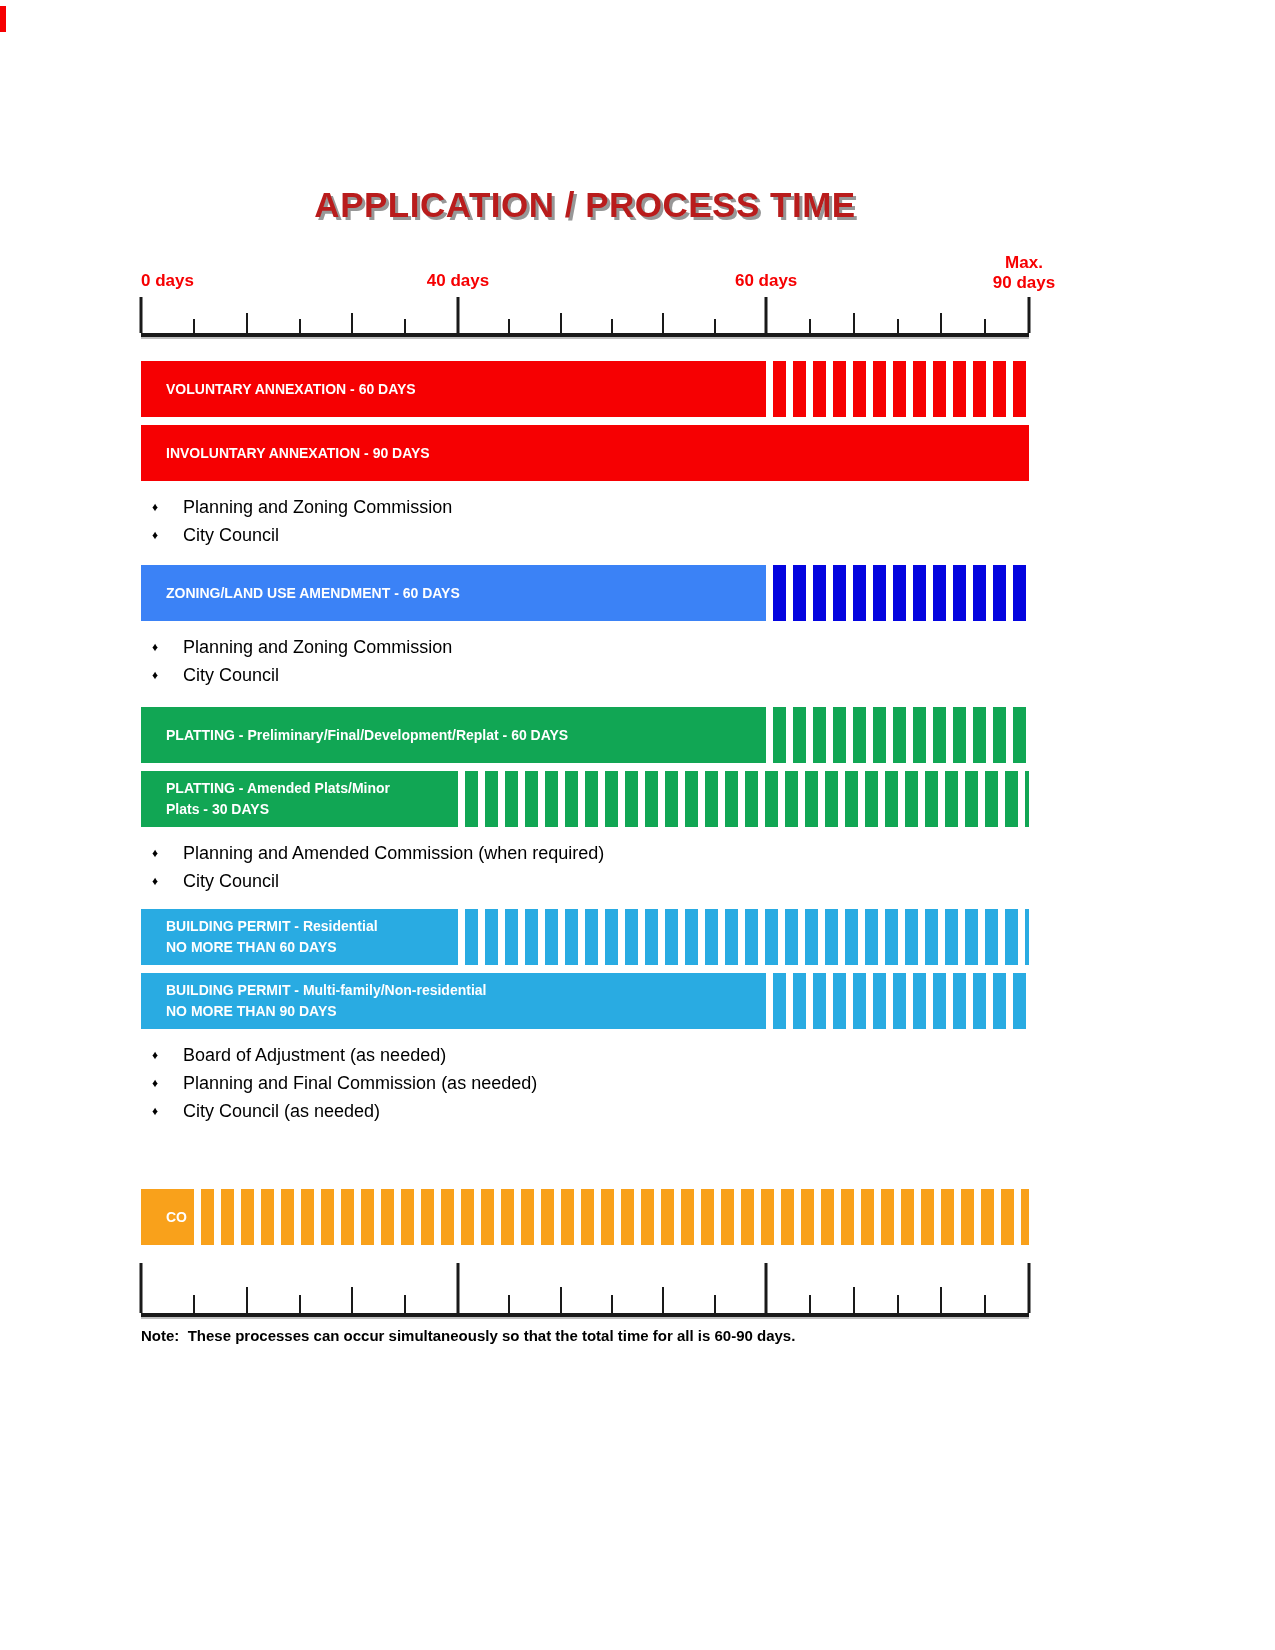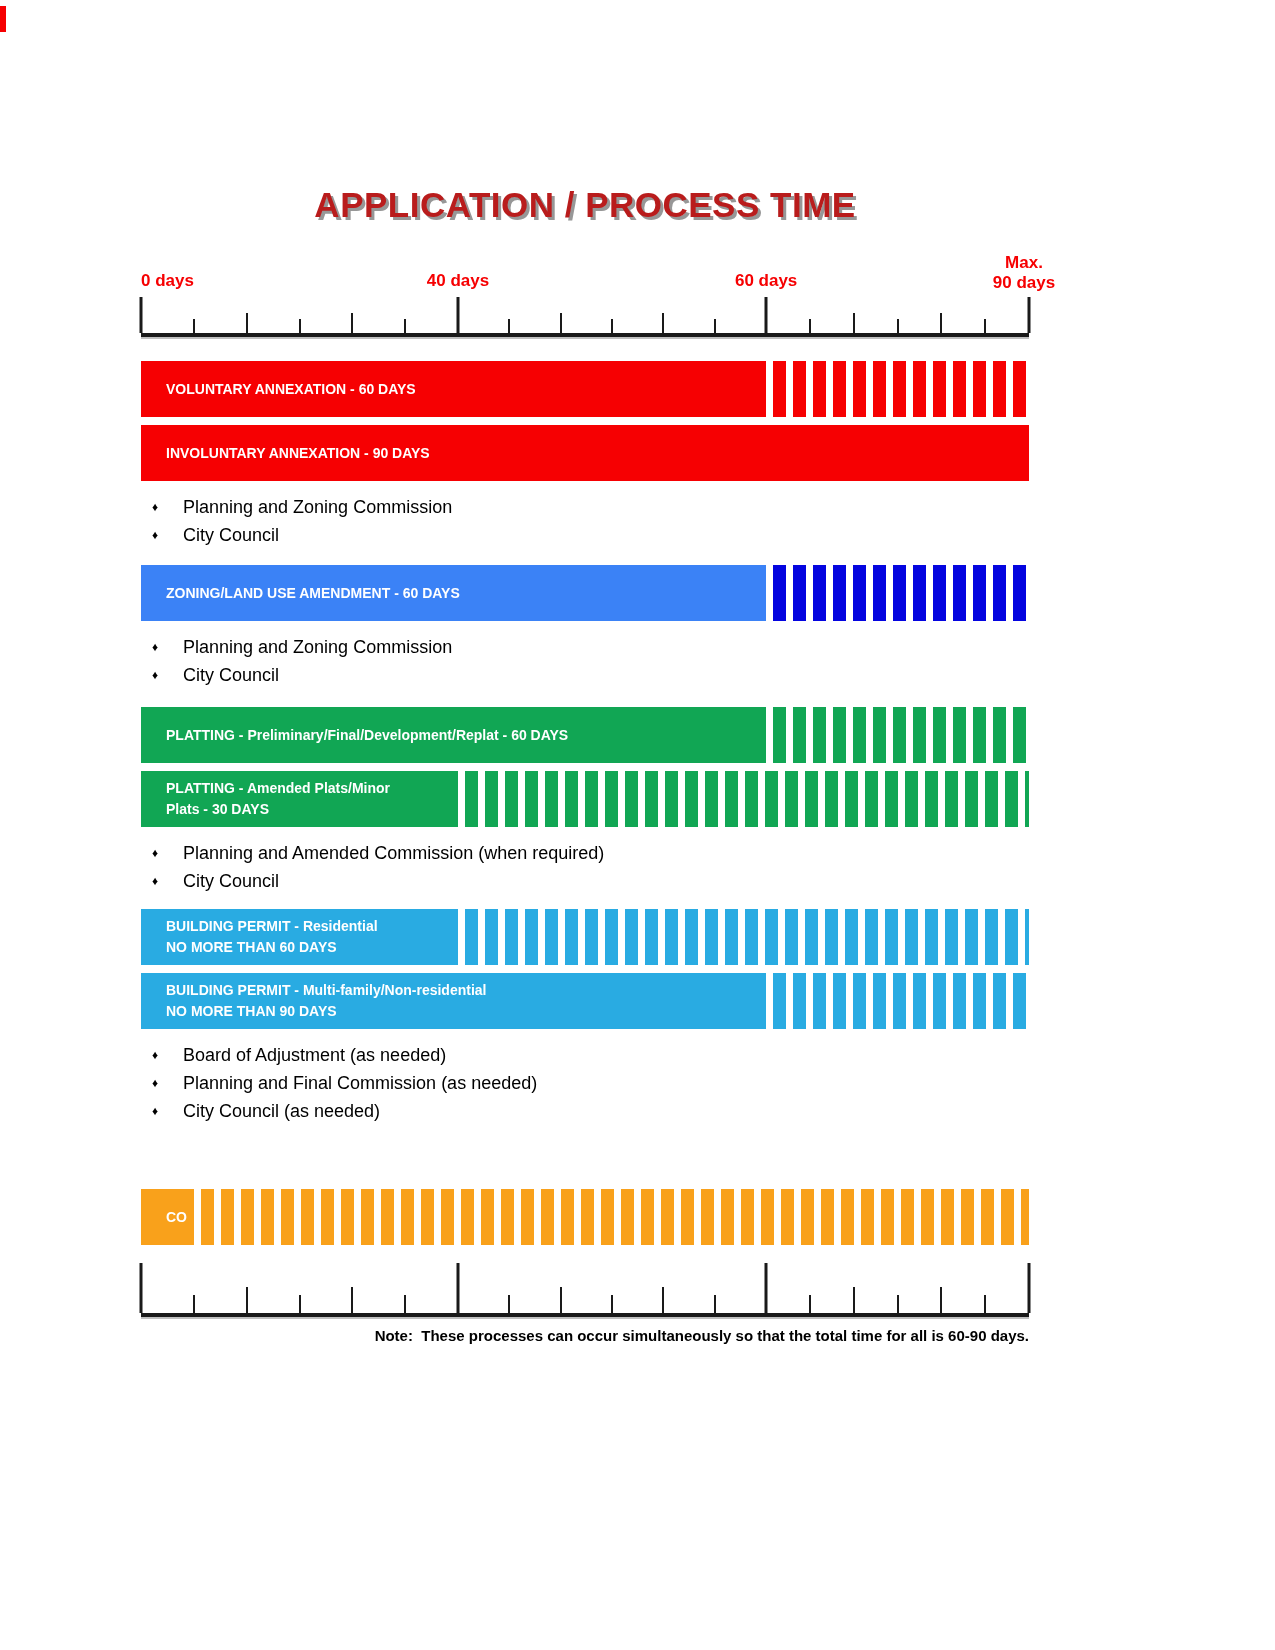--- a/index.html
+++ b/index.html
@@ -101,21 +101,20 @@
     width:31px;
     margin-left:11px;
     font-size:12px;
   }
   .note{
     margin-top:10px;
     font-size:15px;
     font-weight:bold;
     color:#000;
     white-space:pre-wrap;
-    text-align:right;
   }
 </style>
 </head>
 <body>
 
 <div class="page">
   <div class="scan-artifact" style="background: rgb(246, 0, 2);"></div>
 
   <div class="chart">
 

